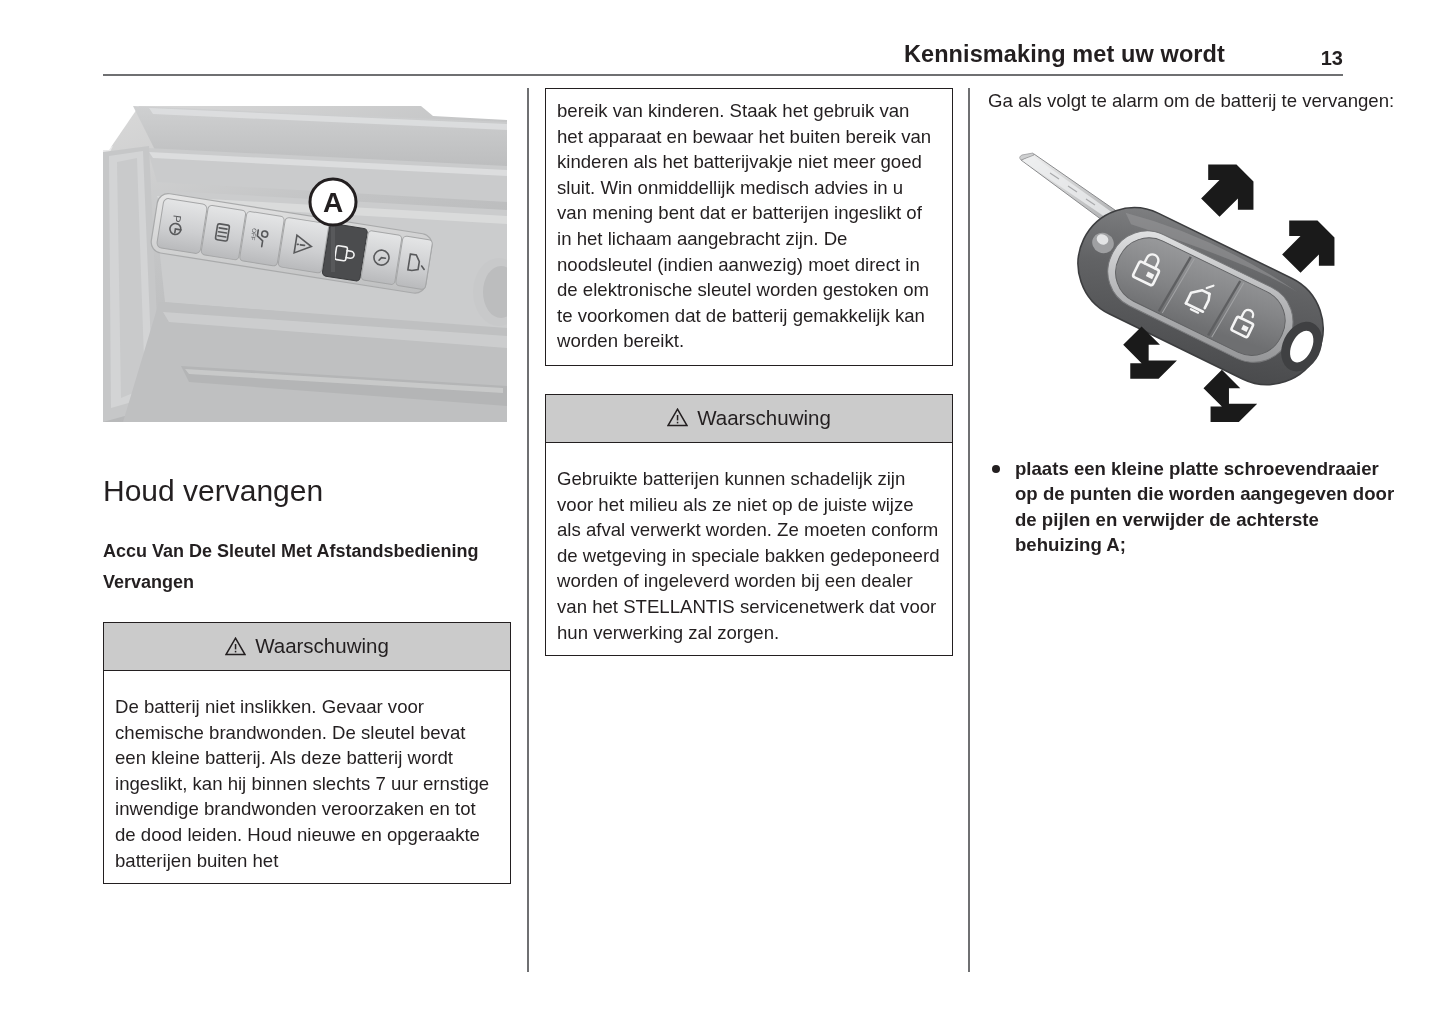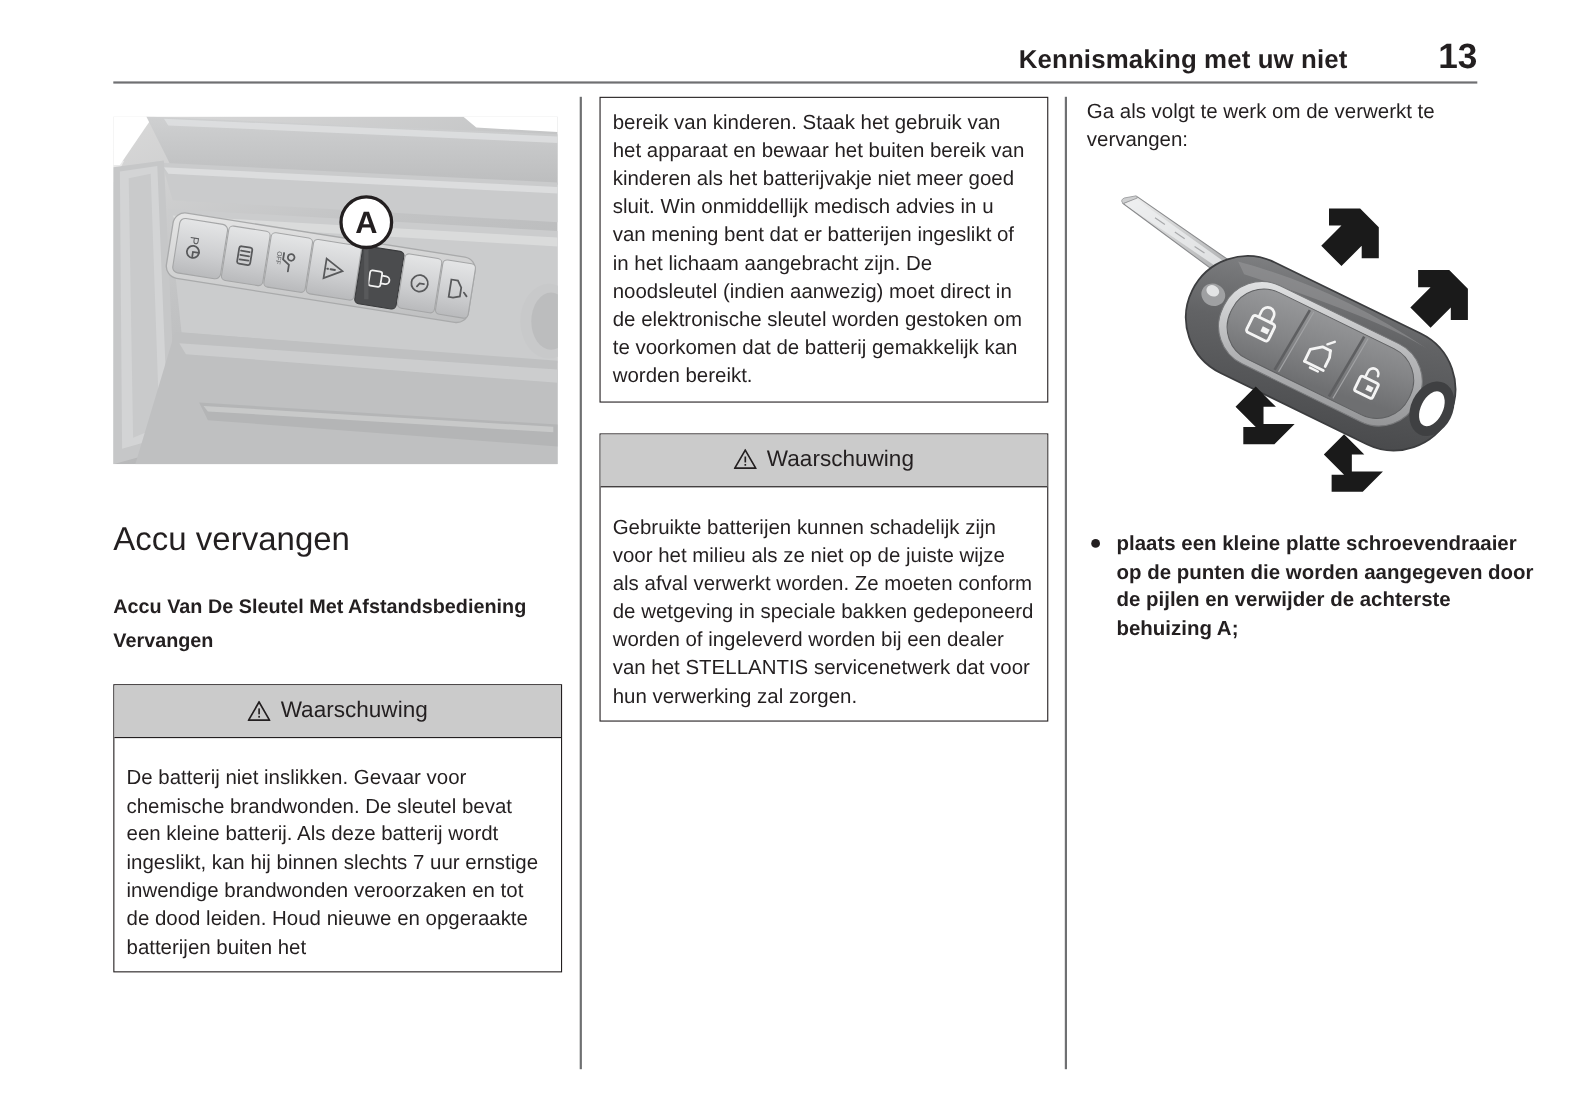--- a/index.html
+++ b/index.html
@@ -29,21 +29,21 @@
   .header-title {
     position: absolute;
     right: 118px; bottom: 8px;
     font-size: 23.5px; font-weight: bold;
     letter-spacing: 0.1px;
     white-space: nowrap;
   }
   .header-pageno {
     position: absolute;
     right: 0; bottom: 6px;
-    font-size: 32px; font-weight: bold;
+    font-size: 20px; font-weight: bold;
   }
 
   
   .col-sep {
     position: absolute;
     top: 88px; width: 2px; height: 884px;
     background: #6f7072;
   }
   .col-sep.s1 { left: 527px; }
   .col-sep.s2 { left: 968px; }
@@ -137,21 +137,21 @@
   }
   .fig-key {
     width: 390px; height: 300px;
   }
   .fig-dashboard svg, .fig-key svg { display: block; }
 </style>
 </head>
 <body>
 
 <div class="page-header">
-  <div class="header-title">Kennismaking met uw niet</div>
+  <div class="header-title">Kennismaking met uw wordt</div>
   <div class="header-pageno">13</div>
   <div class="rule"></div>
 </div>
 
 <div class="col-sep s1"></div>
 <div class="col-sep s2"></div>
 
 <div class="column c1">
 
 
@@ -262,21 +262,21 @@
           </g>
         </g>
       </g>
 
       <line x1="230" y1="120" x2="230" y2="166" stroke="#58595b" stroke-width="4"></line>
       <circle cx="230" cy="96" r="23" fill="#ffffff" stroke="#231f20" stroke-width="3"></circle>
       <text x="230" y="106" text-anchor="middle" font-family="'Liberation Sans',sans-serif" font-size="28" font-weight="bold" fill="#231f20">A</text>
     </svg>
   </div>
 
-  <h1 class="chapter-heading" style="margin-top:52px;">Accu vervangen</h1>
+  <h1 class="chapter-heading" style="margin-top:52px;">Houd vervangen</h1>
 
   <h2 class="section-heading" style="margin-top:28px;">Accu Van De Sleutel Met Afstandsbediening Vervangen</h2>
 
   <div class="warning-box" style="margin-top:24px;">
     <div class="warning-head">
       <span class="tri">
         <svg viewBox="0 0 21 19" width="21" height="19">
           <path d="M10.5 1.2 L20 17.6 L1 17.6 Z" fill="none" stroke="#231f20" stroke-width="1.5"></path>
           <rect x="9.8" y="7" width="1.5" height="5.4" fill="#231f20"></rect>
           <rect x="9.8" y="13.8" width="1.5" height="1.6" fill="#231f20"></rect>
@@ -304,21 +304,21 @@
         </svg>
       </span>
       <span>Waarschuwing</span>
     </div>
     <div class="warning-body">Gebruikte batterijen kunnen schadelijk zijn voor het milieu als ze niet op de juiste wijze als afval verwerkt worden. Ze moeten conform de wetgeving in speciale bakken gedeponeerd worden of ingeleverd worden bij een dealer van het STELLANTIS servicenetwerk dat voor hun verwerking zal zorgen.</div>
   </div>
 </div>
 
 <div class="column c3">
 
-  <p class="body-text">Ga als volgt te werk om de verwerkt te vervangen:</p>
+  <p class="body-text">Ga als volgt te alarm om de batterij te vervangen:</p>
 
   <div class="figure fig-key" style="margin-top:16px;">
     <svg viewBox="0 0 390 300" width="390" height="300" aria-hidden="true">
       <defs>
         <linearGradient id="bodyGrad" x1="0.1" y1="0" x2="0.8" y2="1">
           <stop offset="0%" stop-color="#808183"></stop>
           <stop offset="40%" stop-color="#626365"></stop>
           <stop offset="100%" stop-color="#4a4b4d"></stop>
         </linearGradient>
         <linearGradient id="padGrad" x1="0" y1="0" x2="0.4" y2="1">

